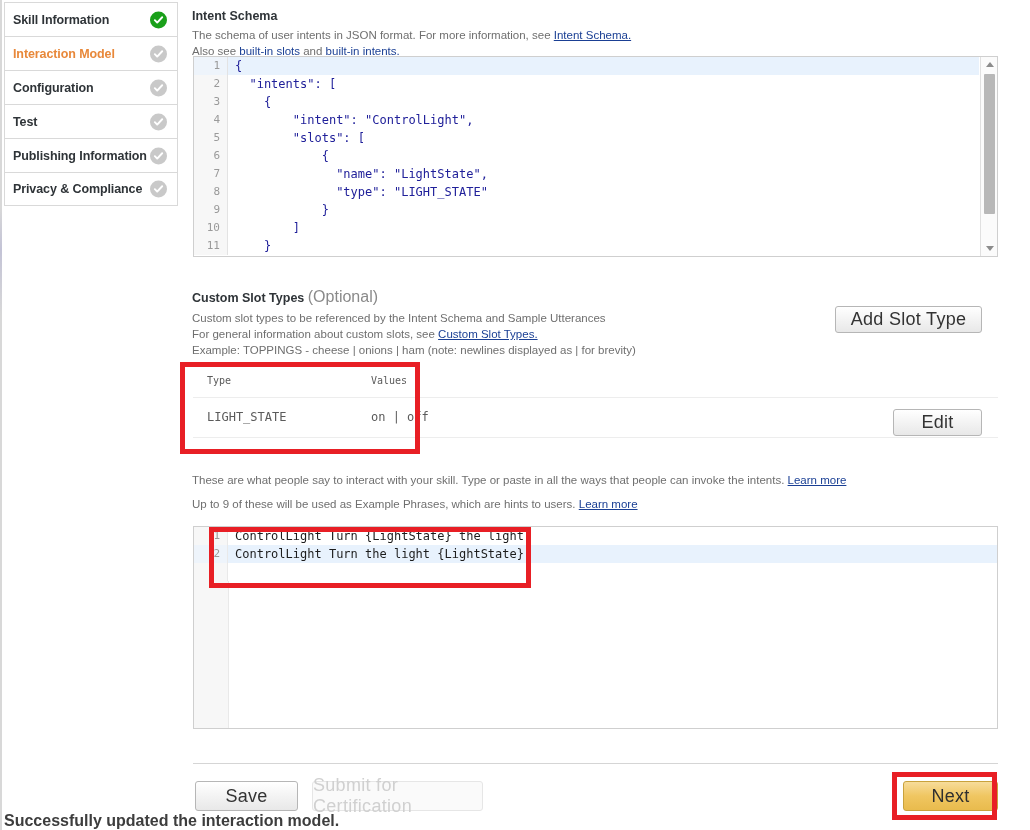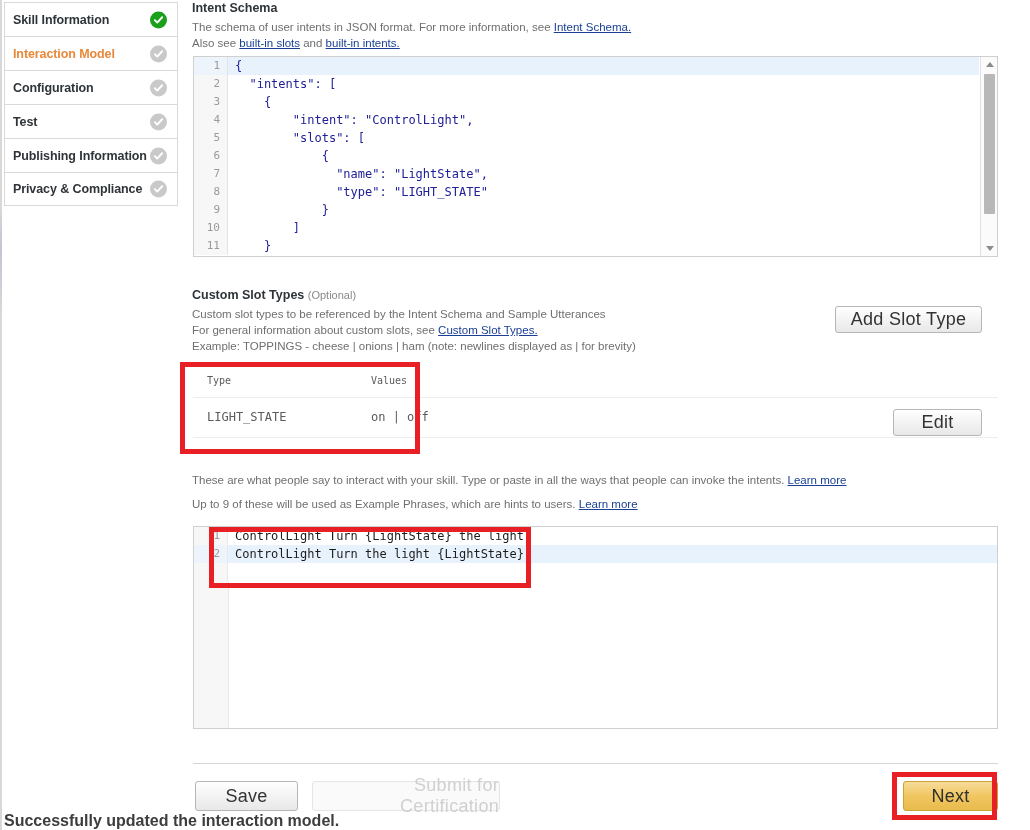--- a/index.html
+++ b/index.html
@@ -76,21 +76,21 @@
   }
   .sec-title {
     font-size: 12.5px;
     font-weight: bold;
     color: #2f3438;
     margin: 0;
   }
   .sec-title .optional {
     font-weight: normal;
     color: #8a8a8a;
-    font-size: 11px;
+    font-size: 16px;
   }
   .sec-desc {
     font-size: 11.5px;
     color: #6f6f6f;
     line-height: 16px;
     margin: 0;
   }
   a.lnk {
     color: #1a3f94;
     text-decoration: underline;
@@ -340,21 +340,21 @@
       <svg width="11" height="11" viewBox="0 0 12 12">
           <path d="M2 6.2 L4.6 8.8 L10 3" stroke="#ffffff" stroke-width="2.1" fill="none" stroke-linecap="round" stroke-linejoin="round"></path>
         </svg>
     </span>
   </div>
 
 </div>
 
 <div class="main">
 
-  <div style="position:absolute; left:0; top:1px;">
+  <div style="position:absolute; left:0; top:9px;">
     <div class="sec-title">Intent Schema</div>
     <div class="sec-desc" style="margin-top:4px;">
       <span>The schema of user intents in JSON format. For more information, see </span><a class="lnk">Intent Schema.</a>
     </div>
     <div class="sec-desc">
       <span>Also see </span><a class="lnk">built-in slots</a><span> and </span><a class="lnk">built-in intents.</a>
     </div>
   </div>
 
   <div class="editor" style="position:absolute; left:1px; top:56px; width:805px; height:201px;">
@@ -471,21 +471,21 @@
     <div class="utt-row">
         <span class="utt-gutter"></span>
         <span class="utt-text"></span>
       </div>
   </div>
 
   <div class="divider" style="position:absolute; left:1px; top:763px; width:805px;"></div>
 
   <div class="btn" style="position:absolute; left:3px; top:781px; width:103px; height:30px;">Save</div>
 
-  <div class="btn disabled" style="position:absolute; left:120px; top:781px; width:188px; height:30px;text-align:right;">Submit for Certification</div>
+  <div class="btn disabled" style="position:absolute; left:120px; top:781px; width:171px; height:30px;">Submit for Certification</div>
 
   <div class="btn primary" style="position:absolute; left:711px; top:781px; width:95px; height:30px;">Next</div>
 
 </div>
 
 <div class="status-msg">Successfully updated the interaction model.</div>
 
 <div class="annot" style="left:180px; top:362px; width:240px; height:92px;"></div>
 <div class="annot" style="left:209px; top:527px; width:322px; height:61px;"></div>
 <div class="annot" style="left:892px; top:772px; width:105px; height:48px;"></div>

